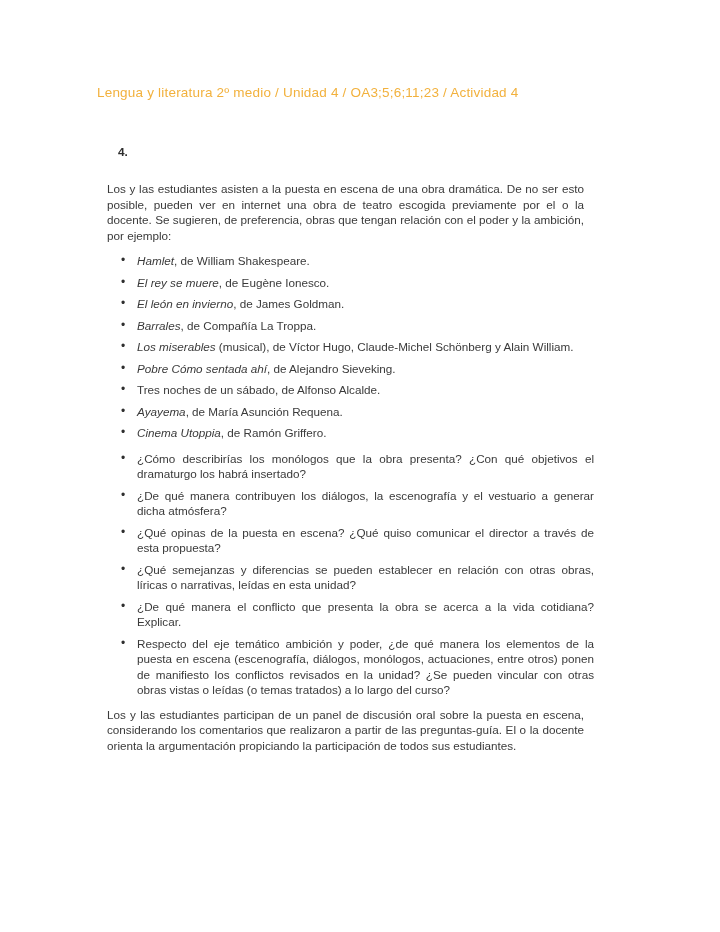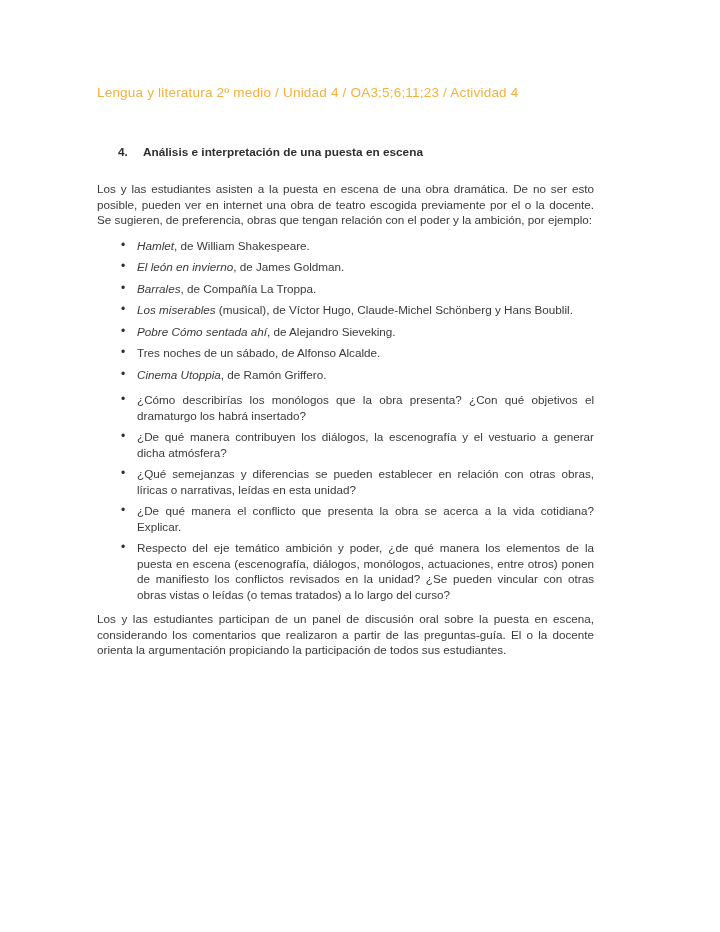--- a/index.html
+++ b/index.html
@@ -33,21 +33,21 @@
     font-size: 11.8px;
     font-weight: bold;
     color: #2e2e2e;
     display: flex;
   }
   .activity-heading .num {
     width: 25px;
     flex: 0 0 25px;
   }
   p.para {
-    margin: 0;
+    margin: 10px;
     margin-top: 22px;
     font-size: 11.7px;
     line-height: 15.5px;
     text-align: justify;
   }
   p.para.tight { margin-top: 5px; }
   p.para.closing { margin-top: 9px; }
   ul.doc-list {
     margin: 10px 0 0 0;
     padding: 0;
@@ -73,39 +73,41 @@
 </style>
 </head>
 <body>
 
 <div class="doc">
 
   <div class="breadcrumb">Lengua y literatura 2º medio / Unidad 4 / OA3;5;6;11;23 / Actividad 4</div>
 
   <div class="activity-heading">
     <span class="num">4.</span>
-    <span>Análisis e interpretación de una puesta en escena</span>
   </div>
 
   <p class="para">Los y las estudiantes asisten a la puesta en escena de una obra dramática. De no ser esto posible, pueden ver en internet una obra de teatro escogida previamente por el o la docente. Se sugieren, de preferencia, obras que tengan relación con el poder y la ambición, por ejemplo:</p>
 
   <ul class="doc-list">
     <li><span class="it">Hamlet</span><span>, de William Shakespeare.</span></li>
+    <li><span class="it">El rey se muere</span><span>, de Eugène Ionesco.</span></li>
     <li><span class="it">El león en invierno</span><span>, de James Goldman.</span></li>
     <li><span class="it">Barrales</span><span>, de Compañía La Troppa.</span></li>
-    <li><span class="it">Los miserables</span><span> (musical), de Víctor Hugo, Claude-Michel Schönberg y Hans Boublil.</span></li>
+    <li><span class="it">Los miserables</span><span> (musical), de Víctor Hugo, Claude-Michel Schönberg y Alain William.</span></li>
     <li><span class="it">Pobre Cómo sentada ahí</span><span>, de Alejandro Sieveking.</span></li>
     <li><span>Tres noches de un sábado</span><span>, de Alfonso Alcalde.</span></li>
+    <li><span class="it">Ayayema</span><span>, de María Asunción Requena.</span></li>
     <li><span class="it">Cinema Utoppia</span><span>, de Ramón Griffero.</span></li>
   </ul>
 
 
   <ul class="doc-list justify">
     <li><span>¿Cómo describirías los monólogos que la obra presenta? ¿Con qué objetivos el dramaturgo los habrá insertado?</span></li>
     <li><span>¿De qué manera contribuyen los diálogos, la escenografía y el vestuario a generar dicha atmósfera?</span></li>
+    <li><span>¿Qué opinas de la puesta en escena? ¿Qué quiso comunicar el director a través de esta propuesta?</span></li>
     <li><span>¿Qué semejanzas y diferencias se pueden establecer en relación con otras obras, líricas o narrativas, leídas en esta unidad?</span></li>
     <li><span>¿De qué manera el conflicto que presenta la obra se acerca a la vida cotidiana? Explicar.</span></li>
     <li><span>Respecto del eje temático ambición y poder, ¿de qué manera los elementos de la puesta en escena (escenografía, diálogos, monólogos, actuaciones, entre otros) ponen de manifiesto los conflictos revisados en la unidad? ¿Se pueden vincular con otras obras vistas o leídas (o temas tratados) a lo largo del curso?</span></li>
   </ul>
 
   <p class="para closing">Los y las estudiantes participan de un panel de discusión oral sobre la puesta en escena, considerando los comentarios que realizaron a partir de las preguntas-guía. El o la docente orienta la argumentación propiciando la participación de todos sus estudiantes.</p>
 
 </div>
 
 </body></html>

